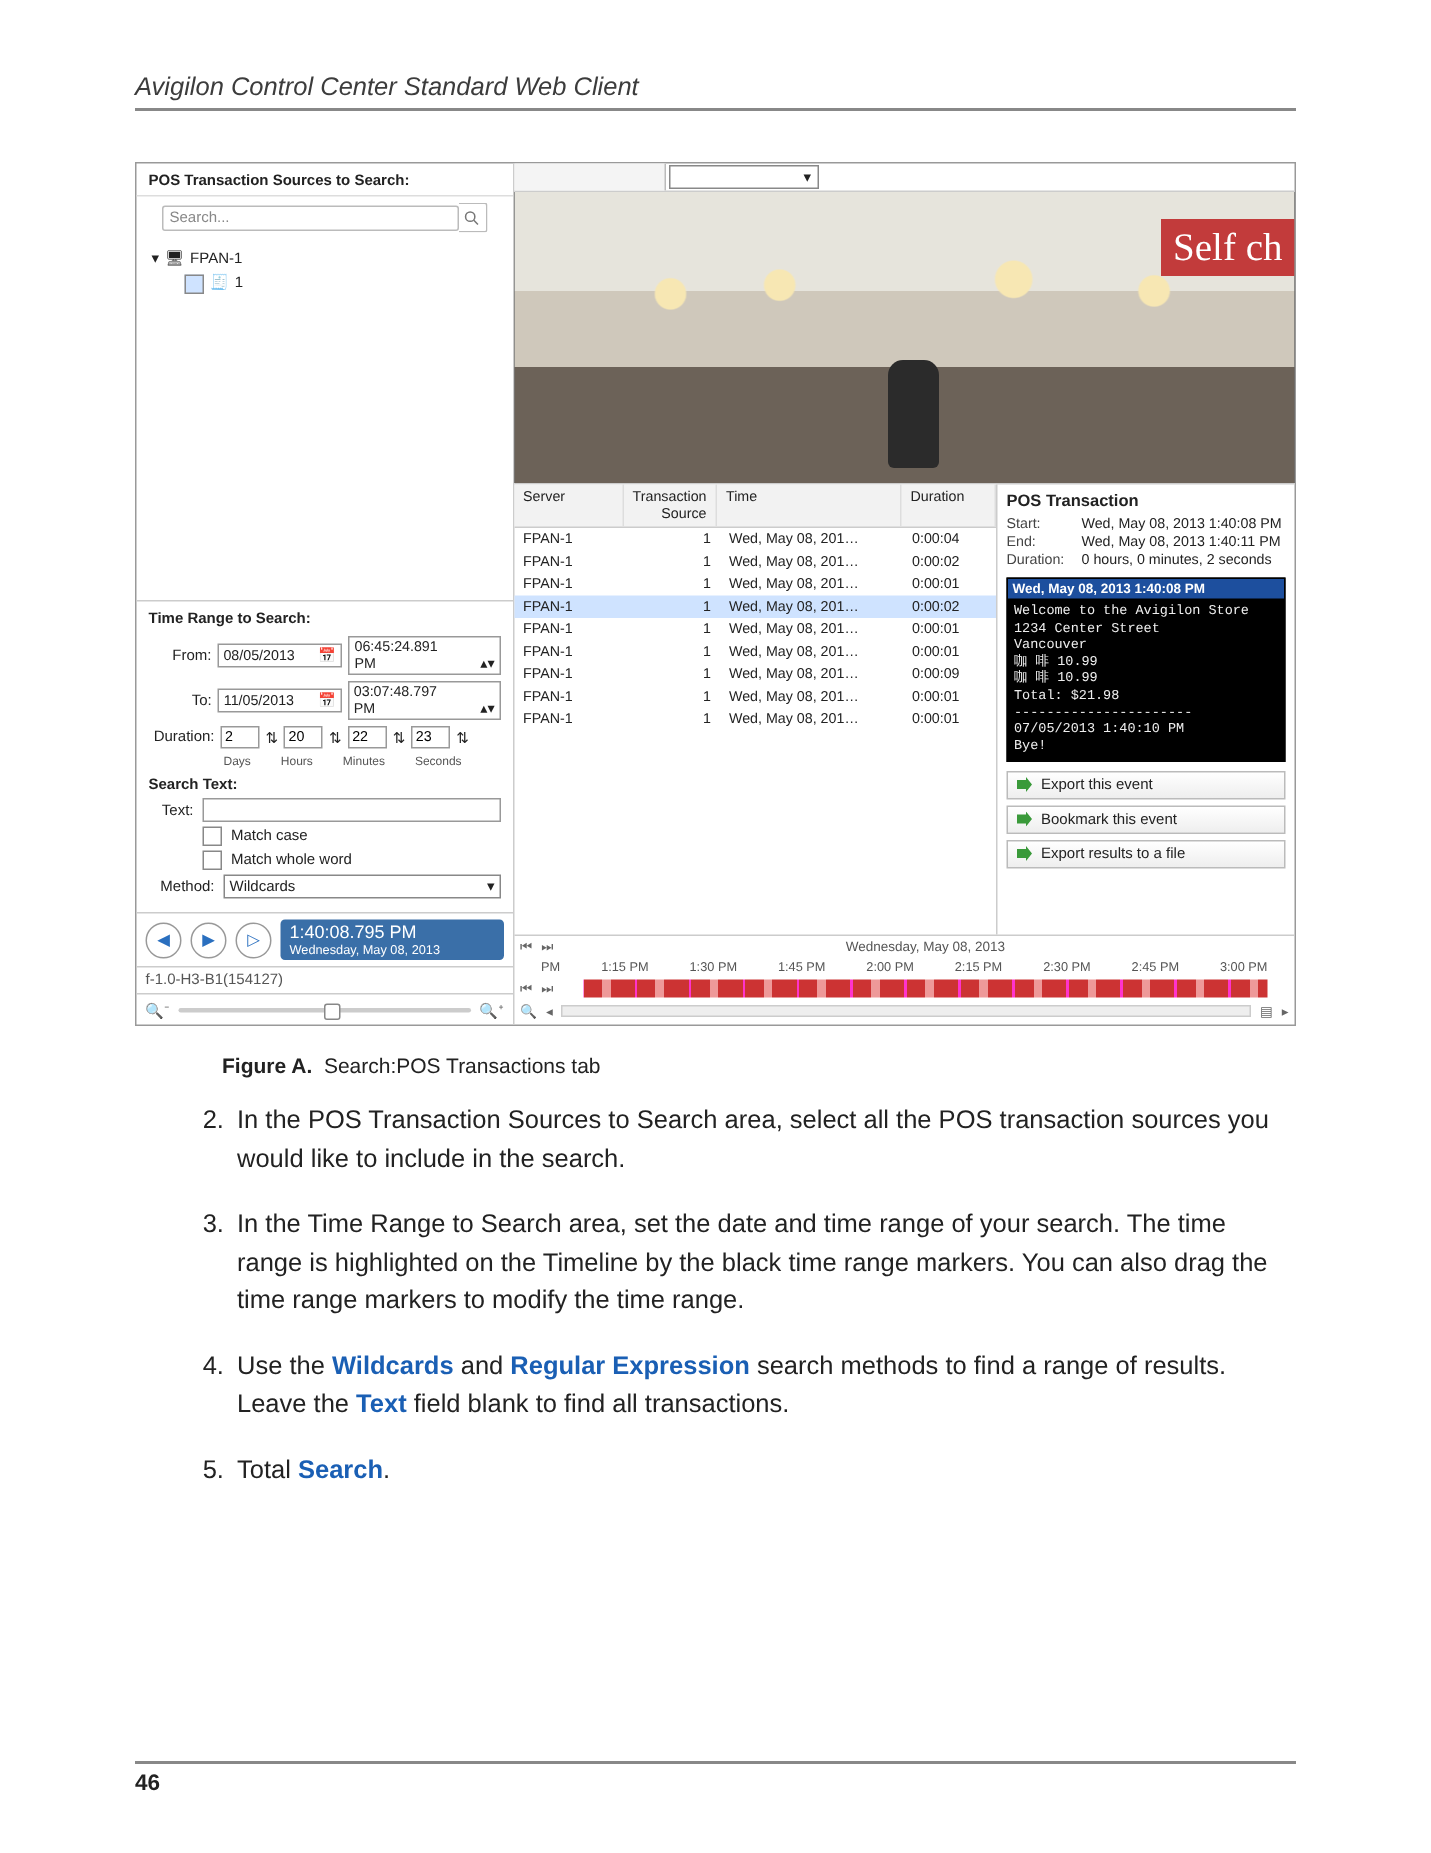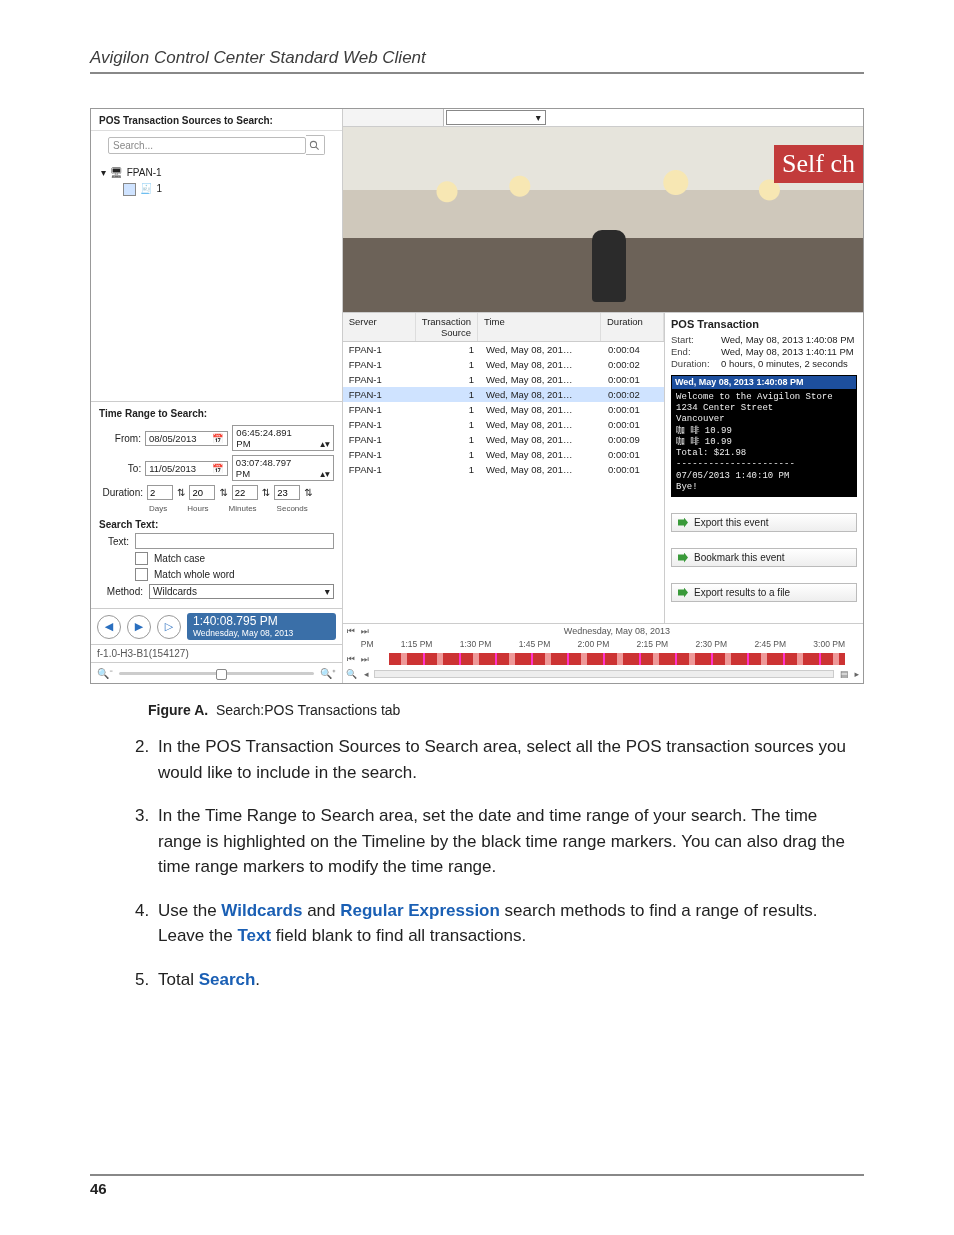--- a/index.html
+++ b/index.html
@@ -58,21 +58,21 @@
   .trw{display:flex;padding:1px 0}
   .trw span{padding:1px 6px}
   .trw.sel{background:#cfe3ff}
   .details{width:186px;border-left:1px solid #ccc;padding:5px 6px;font-size:9.5px}
   .details h4{margin:0 0 4px 0;font-size:11px}
   .drow{display:flex;gap:6px;margin:1px 0}
   .drow .k{width:44px;color:#444}
   .receipt{margin-top:6px;background:#000;color:#eee;font-family:"Courier New",monospace;font-size:9px;padding:3px 4px;line-height:1.25;border:1px solid #000}
   .rhead{background:#1d4f9e;color:#fff;font-weight:bold;font-family:Arial;font-size:9px;padding:1px 3px;margin:-3px -4px 3px -4px}
   .actions{margin-top:6px}
-  .act{border:1px solid #bbb;background:linear-gradient(#fff,#eee);padding:3px 6px;margin:16px 0;display:flex;align-items:center;gap:6px;font-size:10px}
+  .act{border:1px solid #bbb;background:linear-gradient(#fff,#eee);padding:3px 6px;margin:4px 0;display:flex;align-items:center;gap:6px;font-size:10px}
   .arrow{width:10px;height:10px;background:#3a9a3a;clip-path:polygon(0 20%,60% 20%,60% 0,100% 50%,60% 100%,60% 80%,0 80%)}
   .timeline{border-top:1px solid #ccc;padding:2px 4px 4px 4px}
   .tl-date{text-align:center;font-size:9px;color:#555}
   .tl-axis{display:flex;justify-content:space-between;font-size:8.5px;color:#555;margin:2px 14px}
   .tl-bar{height:12px;margin:2px 14px;background:repeating-linear-gradient(90deg,#c33 0 12px,#e99 12px 18px,#c33 18px 34px,#f3c 34px 36px)}
   .tl-foot{display:flex;align-items:center;gap:6px;font-size:9px;color:#666;margin-top:2px}
 
   .caption{margin:18px 0 16px 58px;font-size:14px}
   .caption b{font-weight:600}
   .body-list{font-size:17px;line-height:1.5;margin:0;padding-left:64px}

